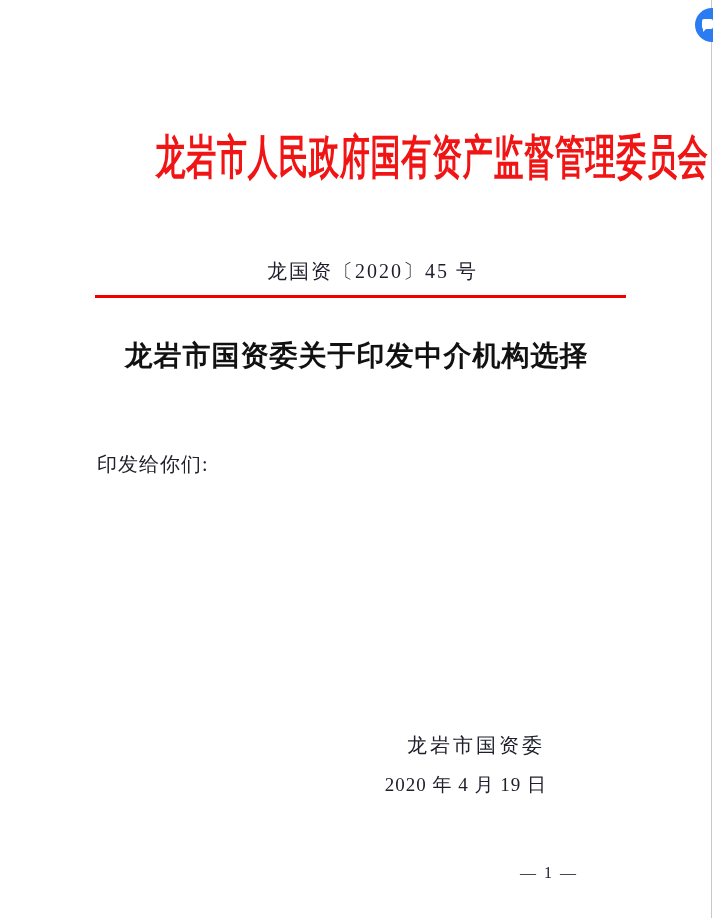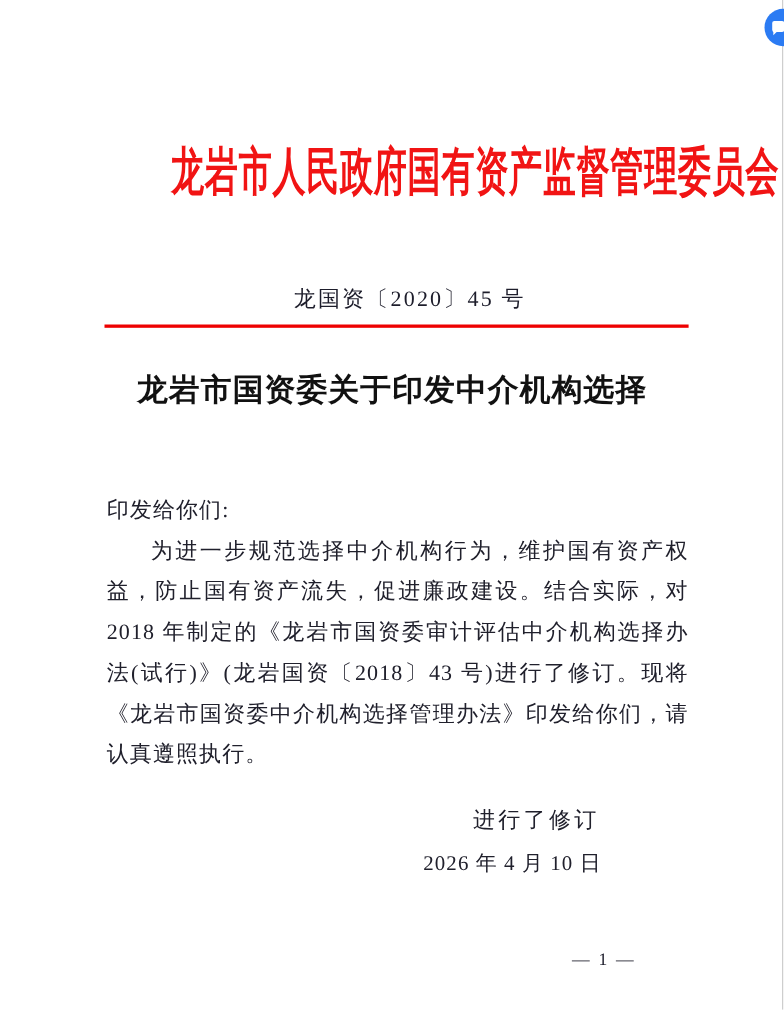--- a/index.html
+++ b/index.html
@@ -94,22 +94,21 @@
   <div class="doc-number">龙国资〔2020〕45 号</div>
 
   <div class="red-rule"></div>
 
   <div class="doc-title">
     <div>龙岩市国资委关于印发中介机构选择</div>
   </div>
 
   <div class="body-block">
     <p class="salutation">印发给你们:</p>
-    <p class="main-paragraph">为进一步规范选择中介机构行为，维护国有资产权益，防止国有资产流失，促进廉政建设。结合实际，对 2018 年制定的《龙岩市国资委审计评估中介机构选择办法(试行)》(龙岩国资〔2018〕43 号)进行了修订。现将《龙岩市国资委中介机构选择管理办法》印发给你们，请认真遵照执行。</p>
   </div>
 
-  <div class="signer">进行了修订</div>
+  <div class="signer">龙岩市国资委</div>
 
-  <div class="doc-date">2026 年 4 月 10 日</div>
+  <div class="doc-date">2020 年 4 月 19 日</div>
 
   <div class="page-number">— 1 —</div>
 
 </div>
 
 </body></html>

